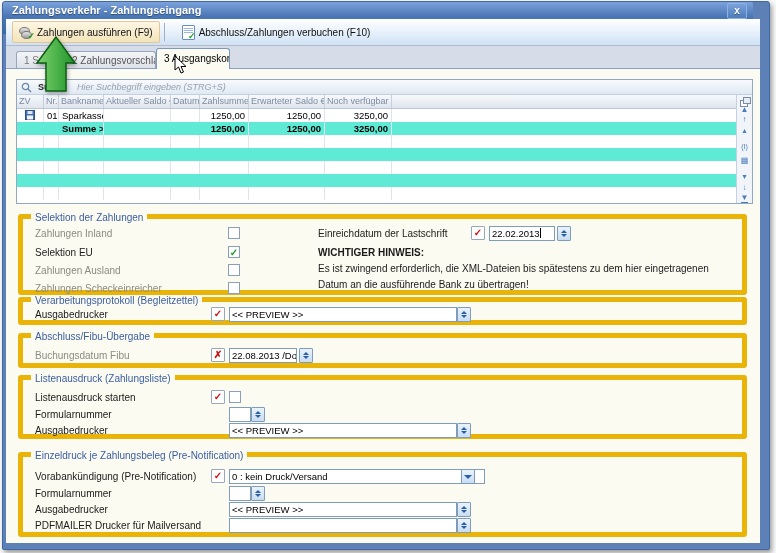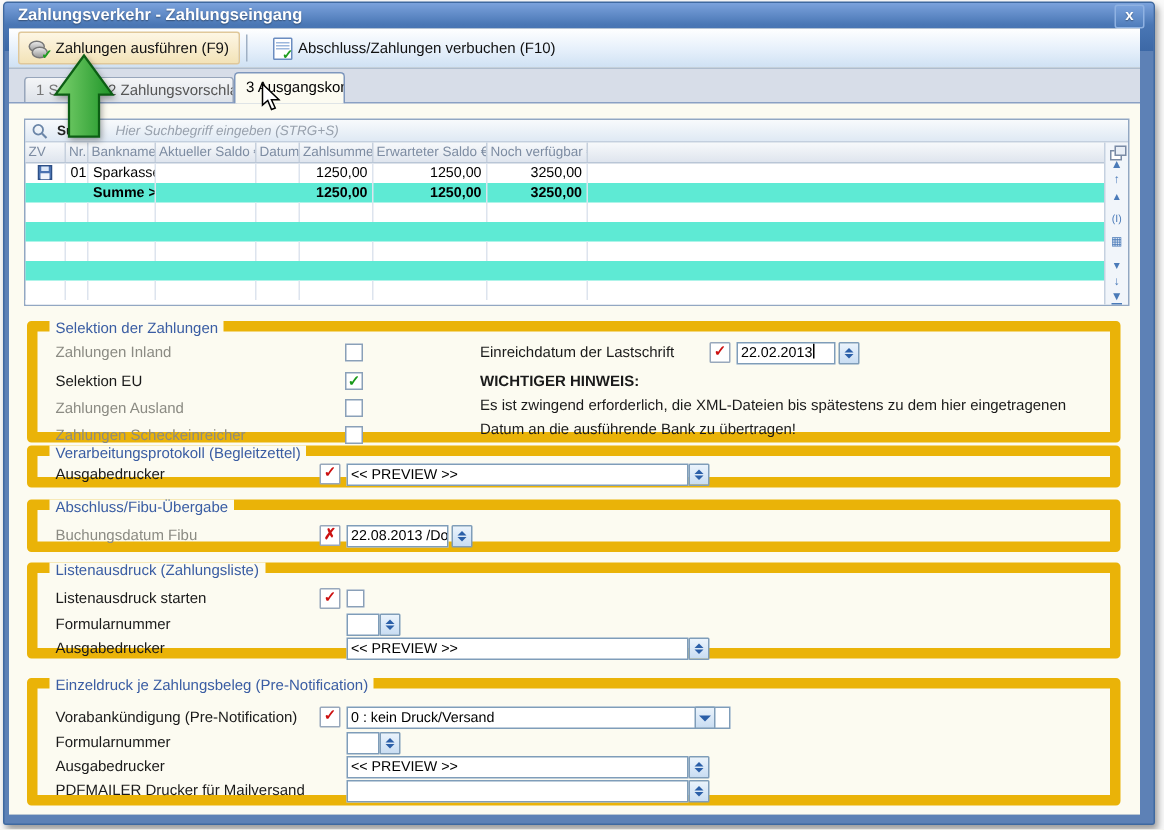--- a/index.html
+++ b/index.html
@@ -1,20 +1,20 @@
 <!DOCTYPE html>
 <html><head>
 <meta charset="utf-8">
 <style>
   html,body{margin:0;padding:0;background:#f2f2f2;}
   #canvas{position:relative;width:776px;height:553px;font-family:"Liberation Sans",sans-serif;overflow:hidden;background:#fafafa;}
 
   
   #win{position:absolute;left:2px;top:1px;width:766px;height:547px;background:#5d81b6;border:1px solid #3f69a0;border-radius:3px 3px 2px 2px;box-shadow:2px 3px 5px rgba(0,0,0,.38);}
-  #titlebar{position:absolute;left:0;top:0;right:0;height:32px;background:linear-gradient(#7ba2dc,#4a77b5 45%,#3c68a6);border-radius:2px 2px 0 0;color:#fff;font-size:11px;font-weight:bold;line-height:17px;padding-left:9px;text-shadow:0 1px 1px rgba(0,0,0,.4);}
+  #titlebar{position:absolute;left:0;top:0;right:16px;height:32px;background:linear-gradient(#7ba2dc,#4a77b5 45%,#3c68a6);border-radius:2px 2px 0 0;color:#fff;font-size:11px;font-weight:bold;line-height:17px;padding-left:9px;text-shadow:0 1px 1px rgba(0,0,0,.4);}
   #closebtn{position:absolute;right:6px;top:1px;width:18px;height:14px;text-align:center;color:#fff;font-size:10px;font-weight:bold;line-height:13px;background:linear-gradient(#7aa2dc,#4e7cba);border:1px solid #8fb2e2;border-radius:2px;cursor:default;}
   #client{position:absolute;left:3px;top:17px;right:9px;bottom:6px;background:#e9e7d8;overflow:hidden;}
 
   
   #toolbar{position:absolute;left:0;top:0;right:0;height:26px;background:linear-gradient(#ffffff,#e3eefa 60%,#cfe1f3);border-bottom:1px solid #aebccd;display:flex;align-items:center;}
   .tbtn{display:inline-flex;align-items:center;gap:4px;height:20px;margin-left:6px;padding:0 6px;font-size:10px;color:#111;border:1px solid transparent;border-radius:2px;}
   .tbtn:first-child{border-color:#e0c89a;background:linear-gradient(#fdf6e4,#f3e3b8);}
   .tsep{width:1px;height:18px;background:#9fb0c4;margin:0 4px;}
   .ic-coins{position:relative;width:14px;height:13px;}
   .ic-coins .c1,.ic-coins .c2{position:absolute;width:9px;height:6px;border-radius:50%;background:linear-gradient(#e8e8e8,#9a9a9a);border:1px solid #777;}
@@ -50,21 +50,21 @@
   #strip{width:15px;flex:0 0 auto;background:#f1f5fa;border-left:1px solid #c5d1e0;display:flex;flex-direction:column;align-items:center;font-size:8px;color:#4a7ab8;}
   .navic{height:11px;line-height:11px;cursor:default;}
   .bar-top{border-top:1px solid #4a7ab8;line-height:9px;height:10px;margin-top:2px;}
   .bar-bot{border-bottom:1px solid #4a7ab8;line-height:9px;height:10px;}
   .gap8{height:8px;} .gap6{height:6px;}
   .chooser{position:relative;width:10px;height:9px;margin-top:2px;}
   .chooser .b1,.chooser .b2{position:absolute;width:6px;height:5px;border:1px solid #7a8ba5;background:#fff;}
   .chooser .b1{left:0;top:3px;} .chooser .b2{left:3px;top:0;background:#e8eef6;}
 
   
-  .fs{position:absolute;left:12px;width:729px;border:7px solid #eab308;border-radius:3px;box-sizing:border-box;}
+  .fs{position:absolute;left:12px;width:729px;border:5px solid #eab308;border-radius:3px;box-sizing:border-box;}
   .fs-legend{position:absolute;top:-7px;left:8px;background:#fcfbf1;padding:0 4px;font-size:10px;color:#3a5da3;white-space:nowrap;}
   .lbl{position:absolute;font-size:10px;color:#1a1a1a;white-space:nowrap;}
   .lbl.dim{color:#8b8b83;}
   .cb{position:absolute;width:12px;height:12px;border:1px solid #8aa0b8;background:#fff;font-size:10px;line-height:11px;text-align:center;color:#1a9a1a;font-weight:bold;box-sizing:border-box;}
   .chkicon{position:absolute;width:14px;height:14px;border:1px solid #98a8bc;background:#fff;font-size:10px;line-height:12px;text-align:center;font-weight:bold;box-sizing:border-box;border-radius:1px;}
   .red{color:#cc1111;}
   .field{position:absolute;height:15px;border:1px solid #7f9db9;background:#fff;font-size:9.5px;line-height:13px;padding:0 2px;box-sizing:border-box;white-space:nowrap;overflow:hidden;}
   .caret{display:inline-block;width:1px;height:10px;background:#000;vertical-align:-1px;}
   .spin{position:absolute;width:14px;height:15px;border:1px solid #7f9db9;background:linear-gradient(#eaf3fc,#c9ddf2);box-sizing:border-box;display:flex;flex-direction:column;align-items:center;justify-content:center;gap:1px;border-radius:1px;}
   .t-up{width:0;height:0;border-left:3px solid transparent;border-right:3px solid transparent;border-bottom:3px solid #2b5fa8;}

